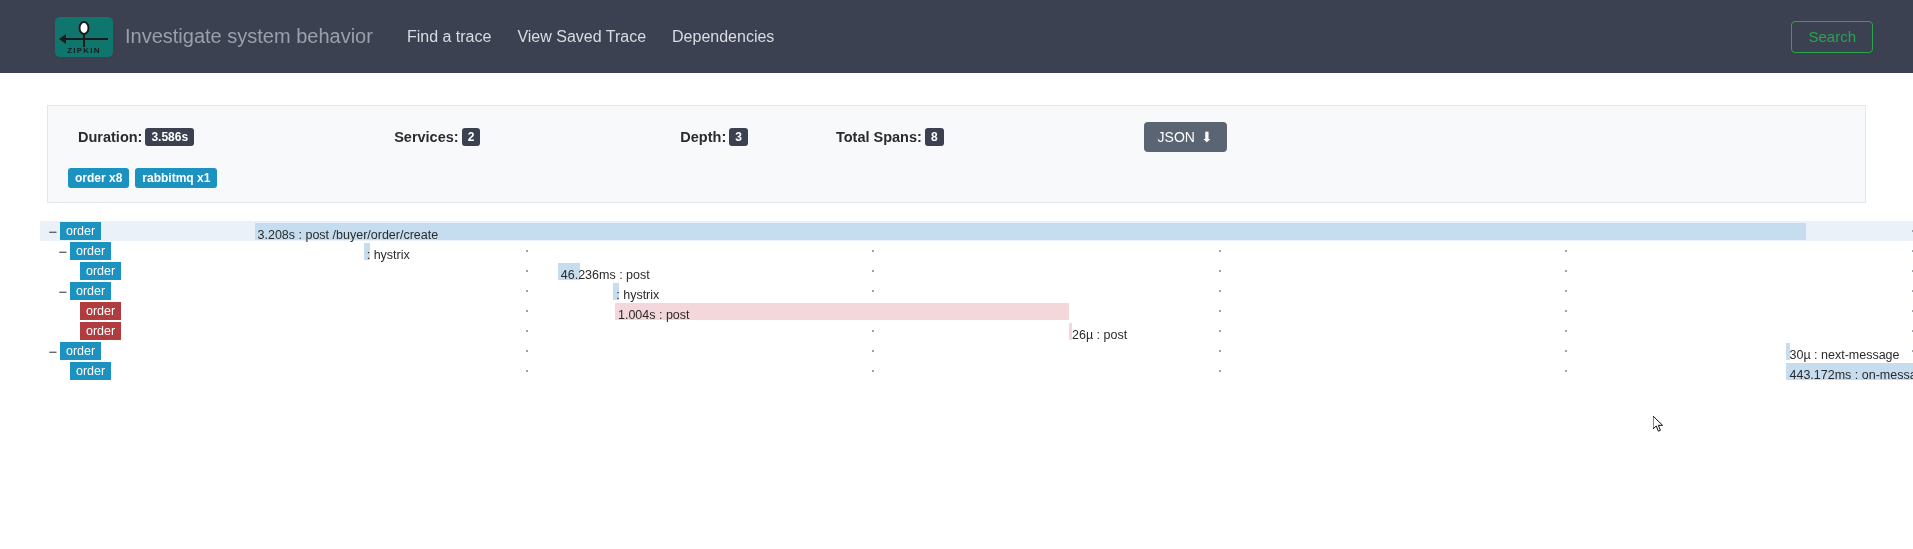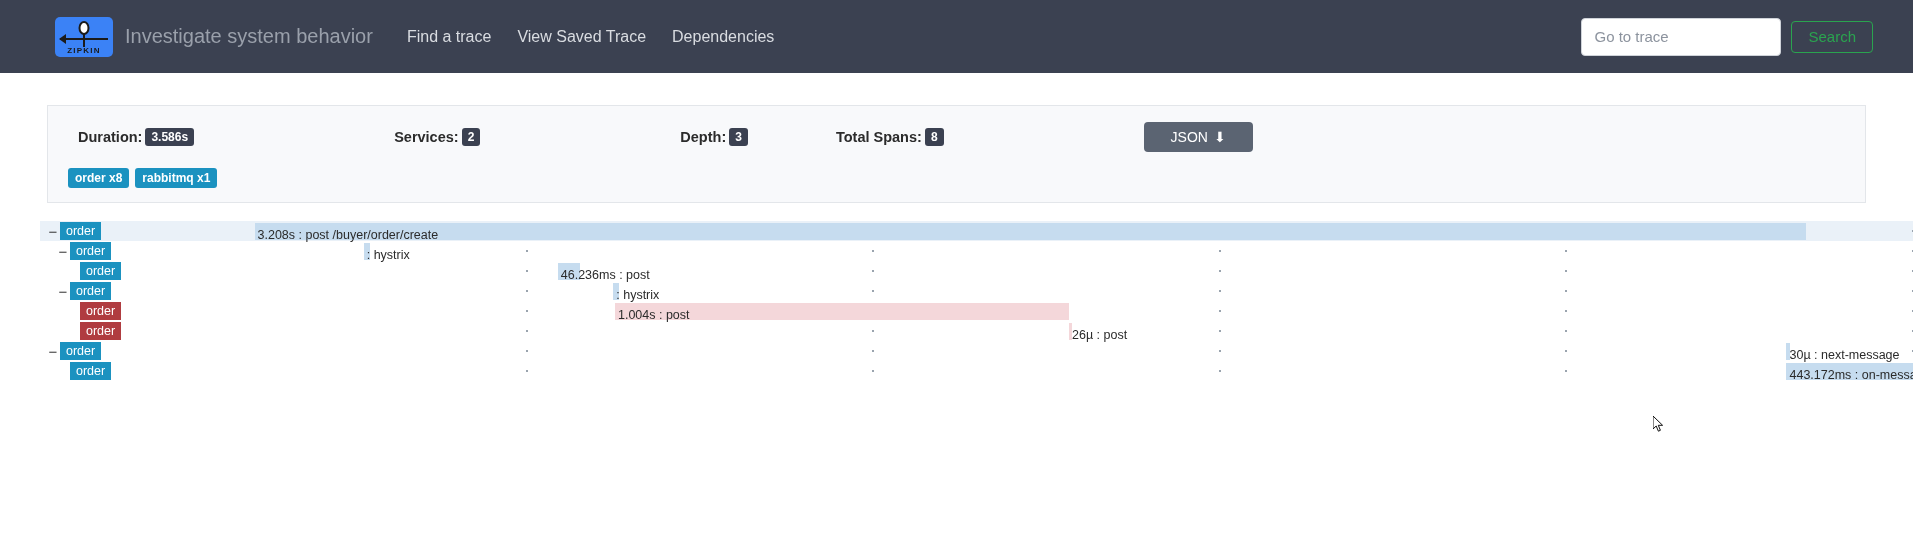--- a/index.html
+++ b/index.html
@@ -20,21 +20,21 @@
     padding: 0 40px 0 55px;
     position: relative;
   }
   .brand {
     display: flex;
     align-items: center;
     gap: 0;
   }
   .logo {
     width: 58px; height: 40px;
-    background: #3b82f6;
+    background: #0f766e;
     border-radius: 5px;
     position: relative;
     flex: 0 0 auto;
   }
   .logo .lollipop-stem {
     position: absolute;
     left: 50%; top: 8px;
     width: 2px; height: 22px;
     background: #1b1b1b;
     transform: translateX(-50%);
@@ -154,21 +154,21 @@
   .stat-duration { margin-left: 10px; }
   .stat-services { margin-left: 200px; }
   .stat-depth    { margin-left: 200px; }
   .stat-spans    { margin-left: 88px; }
   .json-btn {
     margin-left: 200px;
     background: #5b6472;
     color: #fff;
     border: none;
     border-radius: 4px;
-    padding: 7px 27px;
+    padding: 7px 14px;
     font-size: 14px;
     cursor: pointer;
     display: inline-flex;
     align-items: center;
     gap: 6px;
     font-family: "Liberation Sans", sans-serif;
   }
   .dl-icon { display: inline-block; line-height: 1; font-size: 14px; }
 
   .controls-row {
@@ -329,21 +329,20 @@
     <span class="tagline">Investigate system behavior</span>
   </div>
 
   <div class="navlinks">
     <a href="#">Find a trace</a>
     <a href="#">View Saved Trace</a>
     <a href="#">Dependencies</a>
   </div>
 
   <div class="nav-right">
-    <input class="trace-input" type="text" placeholder="Go to trace" style="">
     <button class="search-btn">Search</button>
   </div>
 </div>
 
 <div class="panel">
 
   <div class="stats-row">
     <div class="stat stat-duration">
       <span>Duration:</span><span class="badge-dark">3.586s</span>
     </div>

